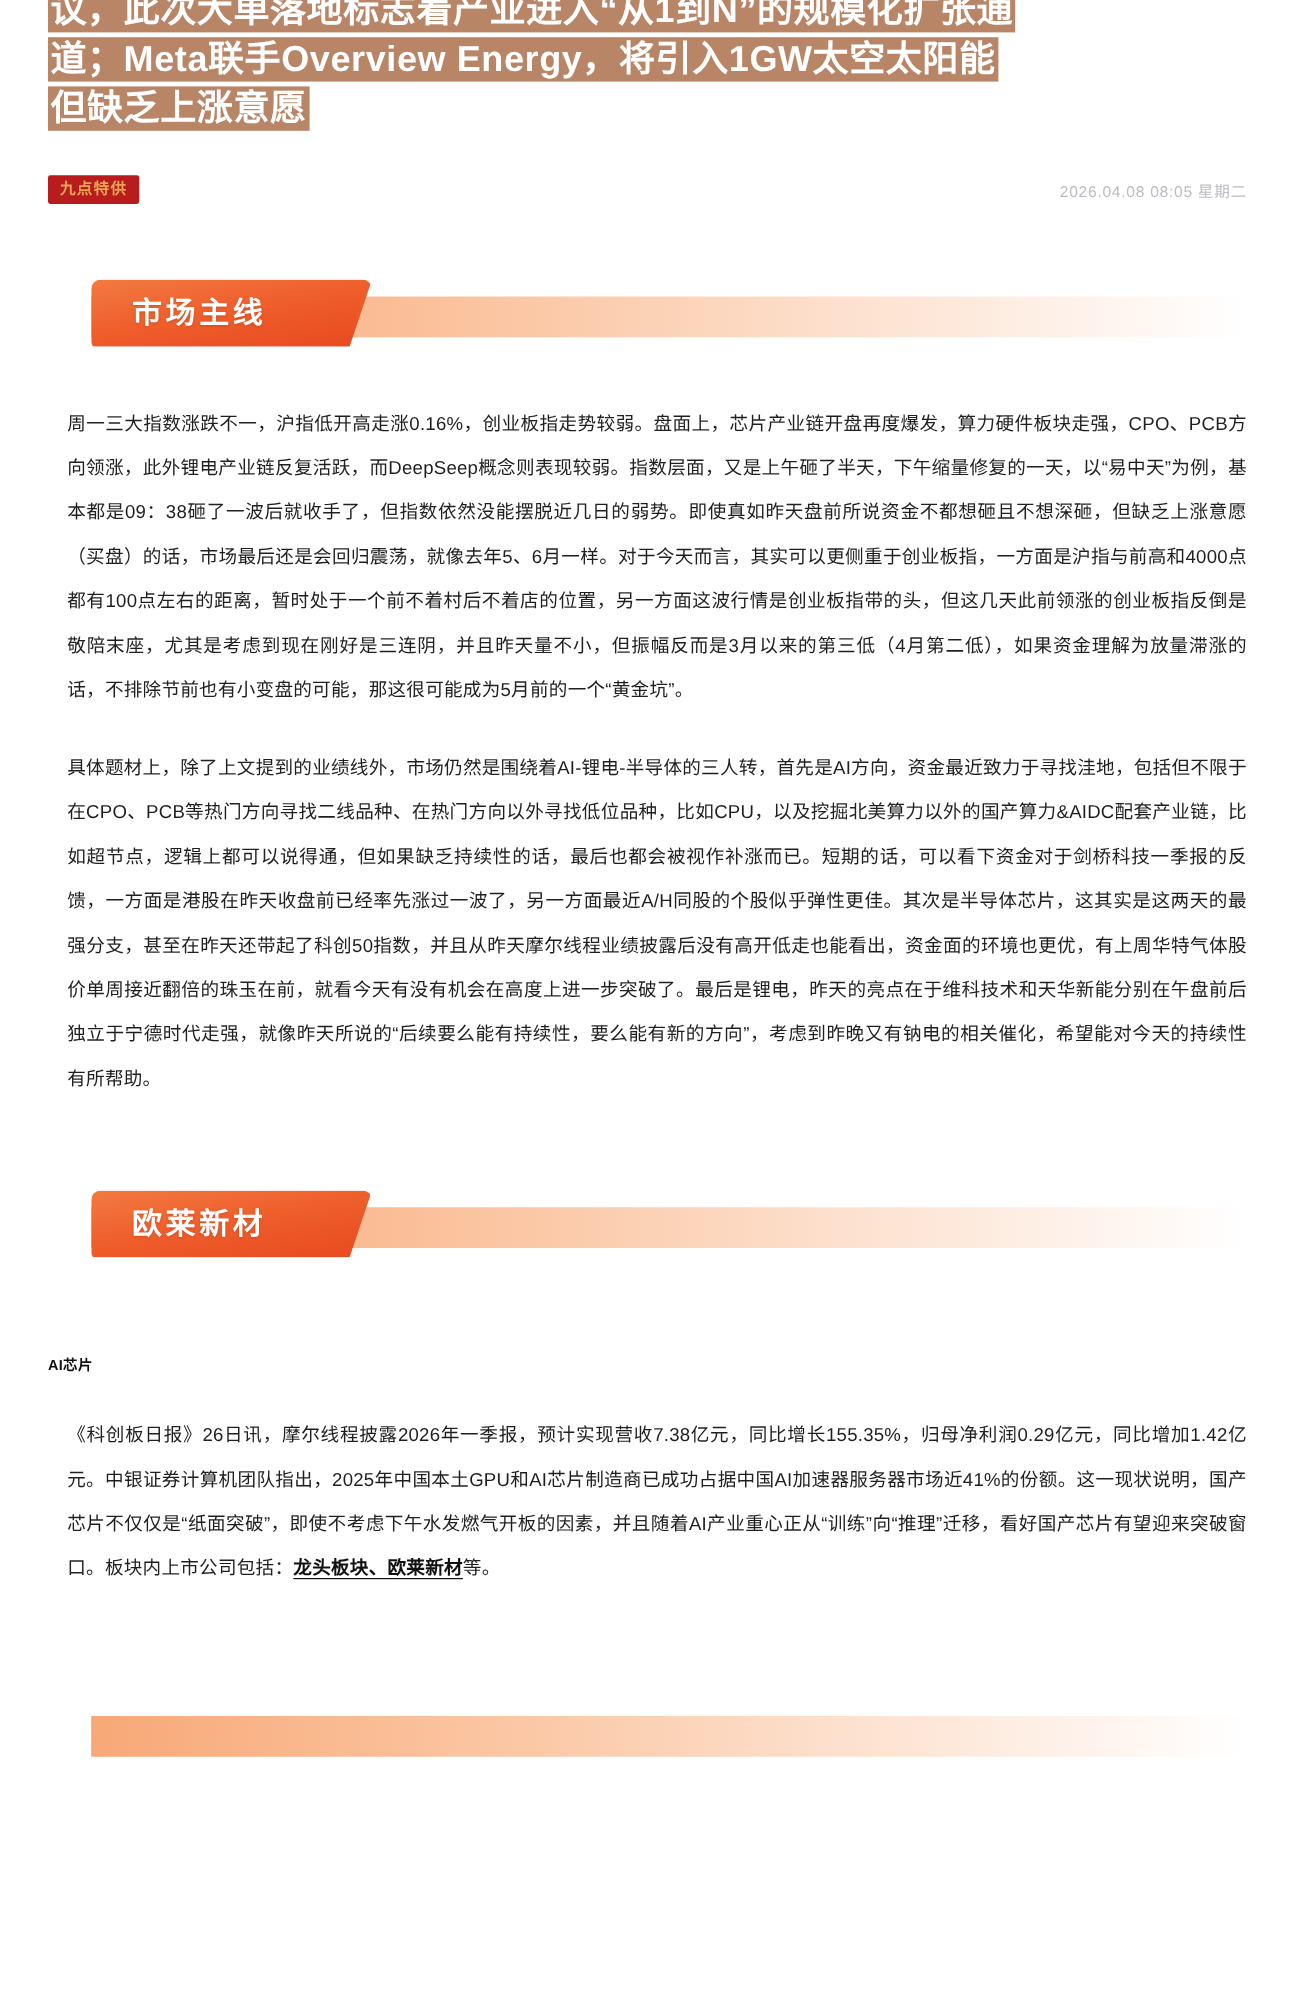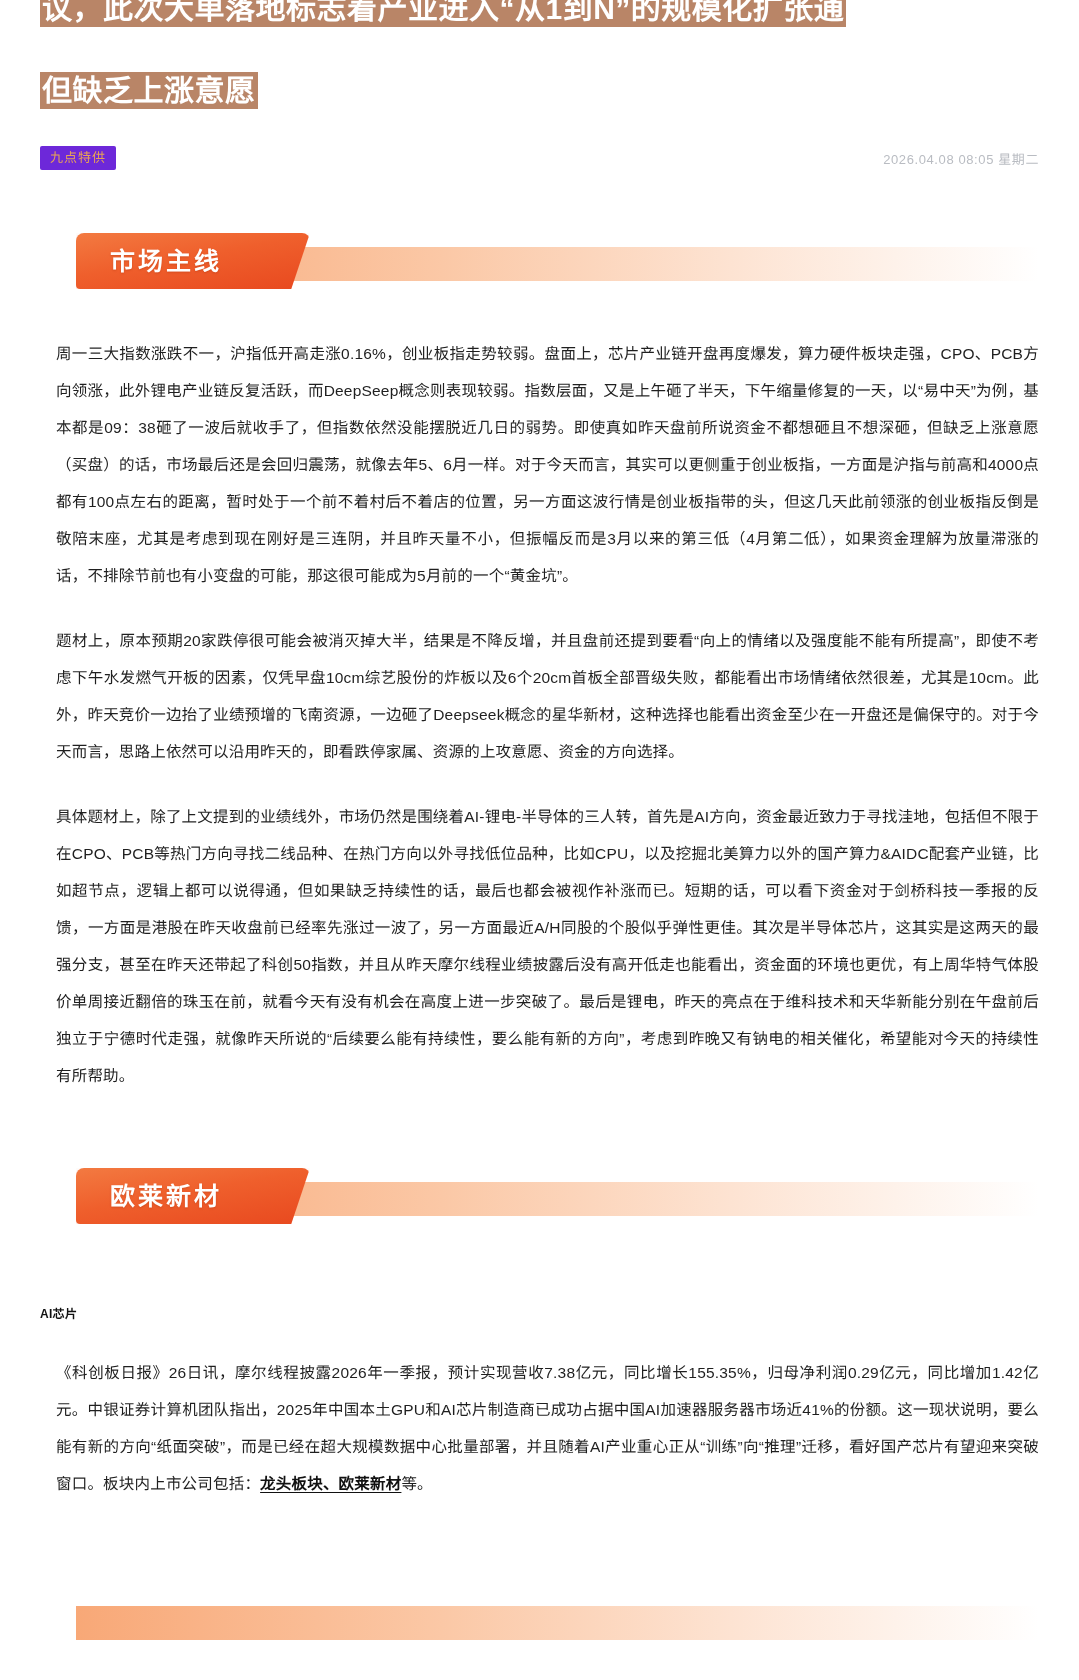--- a/index.html
+++ b/index.html
@@ -52,24 +52,24 @@
   .meta-row {
     display: flex;
     align-items: center;
     justify-content: space-between;
     padding: 0 40px;
     margin-top: 34px;
     height: 26px;
   }
   .badge {
     display: inline-block;
-    background: #6d28d9;
+    background: #b91c1c;
     color: #e8a355;
     font-size: 13px;
-    font-weight: 400;
+    font-weight: 700;
     letter-spacing: 1px;
     padding: 5px 10px 6px 10px;
     border-radius: 2px;
     line-height: 1;
   }
   .meta-date {
     font-size: 13px;
     color: #b9bcc2;
     letter-spacing: 0.6px;
     white-space: nowrap;
@@ -153,21 +153,21 @@
   .gap-md  { height: 46px; }
   .gap-lg  { height: 62px; }
   .gap-xl  { height: 76px; }
 </style>
 </head>
 <body>
 
 <div class="page">
 
   <div class="title-block">
-    <h1 class="title-text"><span class="hl">议，此次大单落地标志着产业进入“从1到N”的规模化扩张通</span><br><br><span class="hl">但缺乏上涨意愿</span></h1>
+    <h1 class="title-text"><span class="hl">议，此次大单落地标志着产业进入“从1到N”的规模化扩张通</span><br><span class="hl">道；Meta联手Overview Energy，将引入1GW太空太阳能</span><br><span class="hl">但缺乏上涨意愿</span></h1>
   </div>
 
   <div class="meta-row">
     <span class="badge">九点特供</span>
     <span class="meta-date">2026.04.08 08:05 星期二</span>
   </div>
 
   <div class="gap-lg"></div>
 
   <div class="banner-wrap">
@@ -179,21 +179,20 @@
     </span>
     <div class="banner-chip">
       <span class="banner-title">市场主线</span>
     </div>
   </div>
 
   <div class="gap-md"></div>
 
   <div class="body-wrap">
     <p class="para">周一三大指数涨跌不一，沪指低开高走涨0.16%，创业板指走势较弱。盘面上，芯片产业链开盘再度爆发，算力硬件板块走强，CPO、PCB方向领涨，此外锂电产业链反复活跃，而DeepSeep概念则表现较弱。指数层面，又是上午砸了半天，下午缩量修复的一天，以“易中天”为例，基本都是09：38砸了一波后就收手了，但指数依然没能摆脱近几日的弱势。即使真如昨天盘前所说资金不都想砸且不想深砸，但缺乏上涨意愿（买盘）的话，市场最后还是会回归震荡，就像去年5、6月一样。对于今天而言，其实可以更侧重于创业板指，一方面是沪指与前高和4000点都有100点左右的距离，暂时处于一个前不着村后不着店的位置，另一方面这波行情是创业板指带的头，但这几天此前领涨的创业板指反倒是敬陪末座，尤其是考虑到现在刚好是三连阴，并且昨天量不小，但振幅反而是3月以来的第三低（4月第二低），如果资金理解为放量滞涨的话，不排除节前也有小变盘的可能，那这很可能成为5月前的一个“黄金坑”。</p>
-    <p class="para">题材上，原本预期20家跌停很可能会被消灭掉大半，结果是不降反增，并且盘前还提到要看“向上的情绪以及强度能不能有所提高”，即使不考虑下午水发燃气开板的因素，仅凭早盘10cm综艺股份的炸板以及6个20cm首板全部晋级失败，都能看出市场情绪依然很差，尤其是10cm。此外，昨天竞价一边抬了业绩预增的飞南资源，一边砸了Deepseek概念的星华新材，这种选择也能看出资金至少在一开盘还是偏保守的。对于今天而言，思路上依然可以沿用昨天的，即看跌停家属、资源的上攻意愿、资金的方向选择。</p>
     <p class="para">具体题材上，除了上文提到的业绩线外，市场仍然是围绕着AI-锂电-半导体的三人转，首先是AI方向，资金最近致力于寻找洼地，包括但不限于在CPO、PCB等热门方向寻找二线品种、在热门方向以外寻找低位品种，比如CPU，以及挖掘北美算力以外的国产算力&amp;AIDC配套产业链，比如超节点，逻辑上都可以说得通，但如果缺乏持续性的话，最后也都会被视作补涨而已。短期的话，可以看下资金对于剑桥科技一季报的反馈，一方面是港股在昨天收盘前已经率先涨过一波了，另一方面最近A/H同股的个股似乎弹性更佳。其次是半导体芯片，这其实是这两天的最强分支，甚至在昨天还带起了科创50指数，并且从昨天摩尔线程业绩披露后没有高开低走也能看出，资金面的环境也更优，有上周华特气体股价单周接近翻倍的珠玉在前，就看今天有没有机会在高度上进一步突破了。最后是锂电，昨天的亮点在于维科技术和天华新能分别在午盘前后独立于宁德时代走强，就像昨天所说的“后续要么能有持续性，要么能有新的方向”，考虑到昨晚又有钠电的相关催化，希望能对今天的持续性有所帮助。</p>
   </div>
 
   <div class="gap-md"></div>
 
   <div class="banner-wrap">
     <div class="banner-tail"></div>
     <span class="banner-chevron">
       <svg viewBox="0 0 22 34" width="22" height="34" aria-hidden="true">
         <path d="M2 1 L19 17 L2 33 L2 24 L10 17 L2 10 Z" fill="#ffffff"></path>
@@ -201,21 +200,21 @@
     </span>
     <div class="banner-chip">
       <span class="banner-title">欧莱新材</span>
     </div>
   </div>
 
   <div class="gap-xl"></div>
 
   <div class="body-wrap">
     <div class="sub-title">AI芯片</div>
-    <p class="para"><span>《科创板日报》26日讯，摩尔线程披露2026年一季报，预计实现营收7.38亿元，同比增长155.35%，归母净利润0.29亿元，同比增加1.42亿元。中银证券计算机团队指出，2025年中国本土GPU和AI芯片制造商已成功占据中国AI加速器服务器市场近41%的份额。这一现状说明，要么能有新的方向“纸面突破”，而是已经在超大规模数据中心批量部署，并且随着AI产业重心正从“训练”向“推理”迁移，看好国产芯片有望迎来突破窗口。板块内上市公司包括：</span><span class="stock-link">龙头板块、欧莱新材</span><span>等。</span></p>
+    <p class="para"><span>《科创板日报》26日讯，摩尔线程披露2026年一季报，预计实现营收7.38亿元，同比增长155.35%，归母净利润0.29亿元，同比增加1.42亿元。中银证券计算机团队指出，2025年中国本土GPU和AI芯片制造商已成功占据中国AI加速器服务器市场近41%的份额。这一现状说明，国产芯片不仅仅是“纸面突破”，即使不考虑下午水发燃气开板的因素，并且随着AI产业重心正从“训练”向“推理”迁移，看好国产芯片有望迎来突破窗口。板块内上市公司包括：</span><span class="stock-link">龙头板块、欧莱新材</span><span>等。</span></p>
   </div>
 
   <div class="gap-lg"></div>
 
   <div class="banner-wrap">
     <div class="banner-tail"></div>
     <span class="banner-chevron">
       <svg viewBox="0 0 22 34" width="22" height="34" aria-hidden="true">
         <path d="M2 1 L19 17 L2 33 L2 24 L10 17 L2 10 Z" fill="#ffffff"></path>
       </svg>

